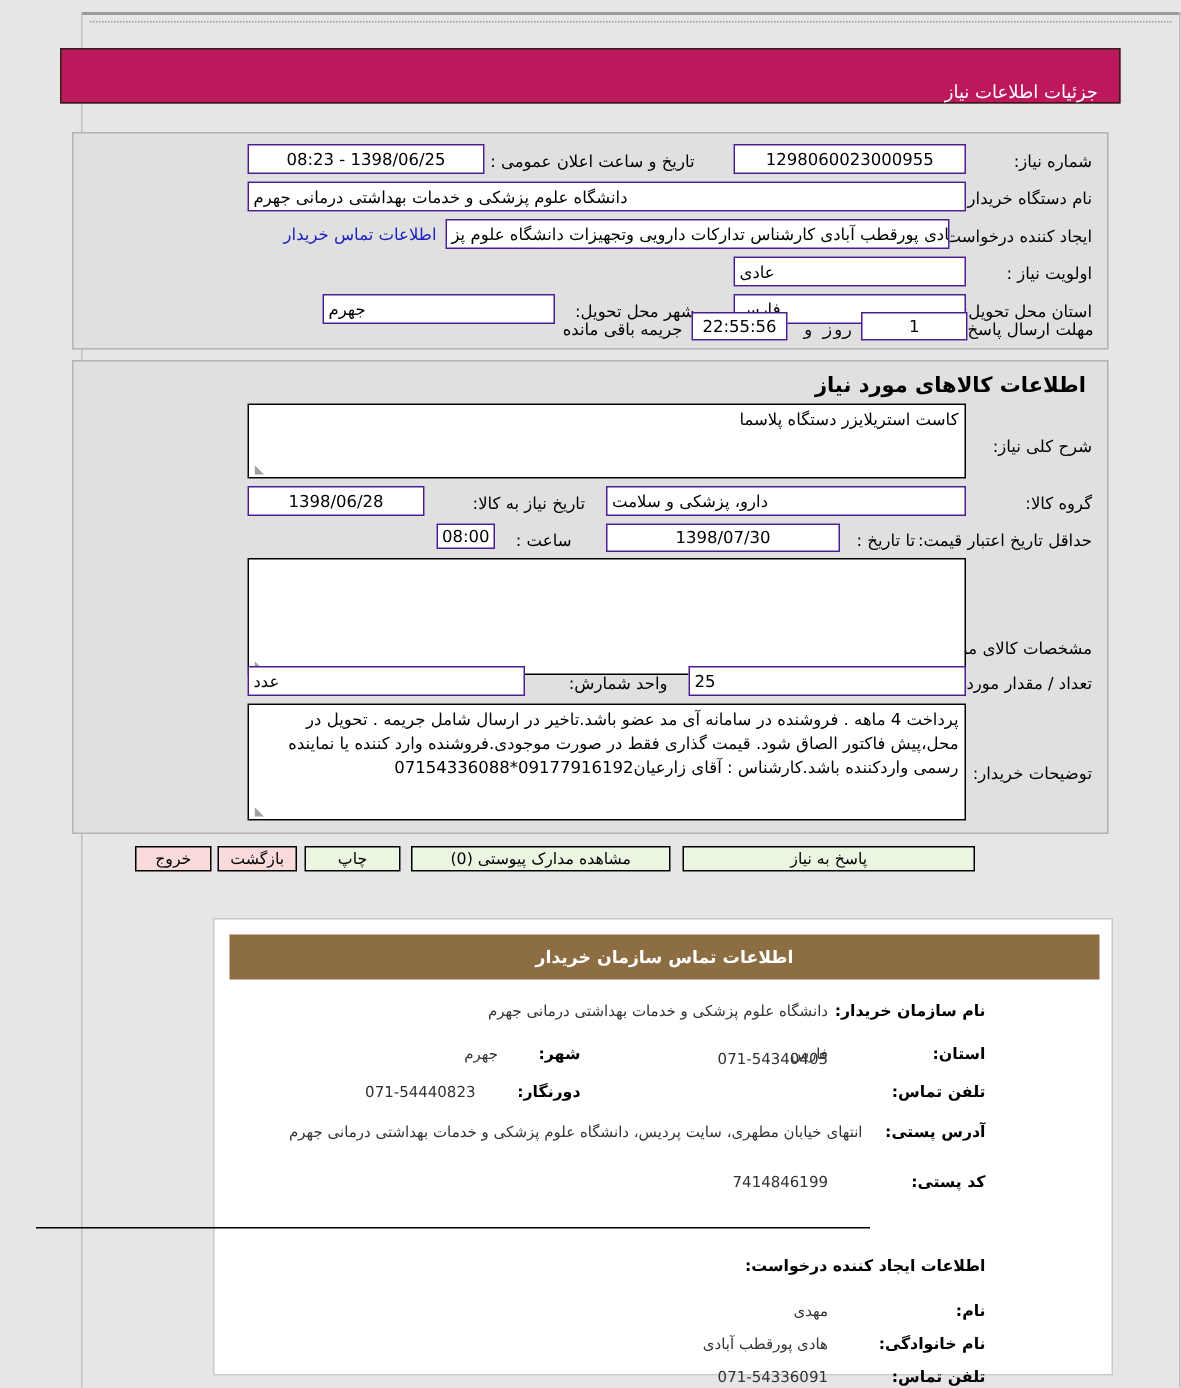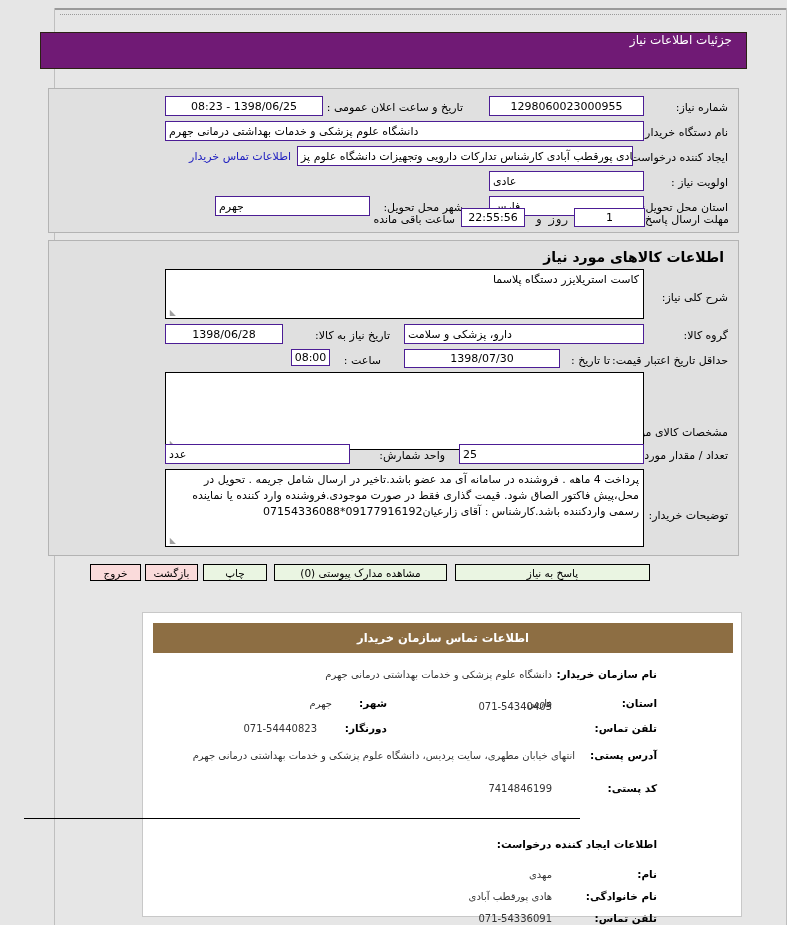--- a/index.html
+++ b/index.html
@@ -48,25 +48,25 @@
     left: 60px; top: 14px;
     width: 721px;
     border-top: 1px dotted #9a9a9a;
   }
 
   
   .title-bar {
     position: absolute;
     left: 40px; top: 32px;
     width: 707px; height: 37px;
-    background: #701a75;
+    background: #be185d;
     border: 1px solid #2b2115;
     box-sizing: border-box;
     display: flex;
-    align-items: flex-start;
+    align-items: flex-end;
     justify-content: flex-start;
     padding-right: 14px;
   }
   .title-bar .title-text {
     color: #ffffff;
     font-size: 12px;
     font-weight: normal;
   }
 
   
@@ -248,21 +248,21 @@
     <div class="box right" style="right:94px; top:107px; width:155px; height:20px;">فارس</div>
 
     <span class="lbl" style="right:275px; top:112px;">شهر محل تحویل:</span>
     <div class="box right" style="right:368px; top:107px; width:155px; height:20px;">جهرم</div>
   </div>
 
   <span class="lbl" style="right:58px; top:213px;">مهلت ارسال پاسخ:</span>
   <div class="box center" style="right:142px; top:208px; width:71px; height:19px;">1</div>
   <span class="lbl" style="right:219px; top:213px;font-family:Liberation Mono, monospace;">روز و</span>
   <div class="box center" style="right:262px; top:208px; width:64px; height:19px;">22:55:56</div>
-  <span class="lbl" style="right:332px; top:213px;">ساعت باقی مانده</span>
+  <span class="lbl" style="right:332px; top:213px;">جریمه باقی مانده</span>
 
   <div class="panel panel-goods">
 
     <span class="panel-heading">اطلاعات کالاهای مورد نیاز</span>
 
     <span class="lbl" style="right:10px; top:50px;">شرح کلی نیاز:</span>
     <div class="ta" style="right:94px; top:28px; width:479px; height:50px;">
       <span>کاست استریلایزر دستگاه پلاسما</span>
       <span class="resize-grip">◣</span>
     </div>

